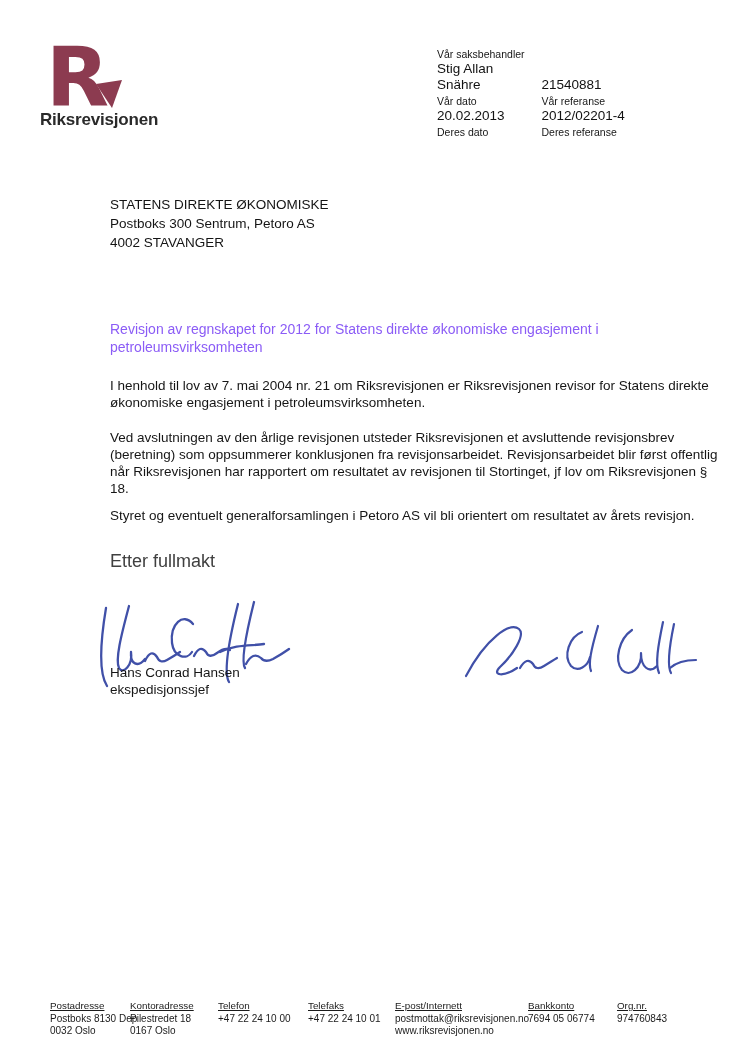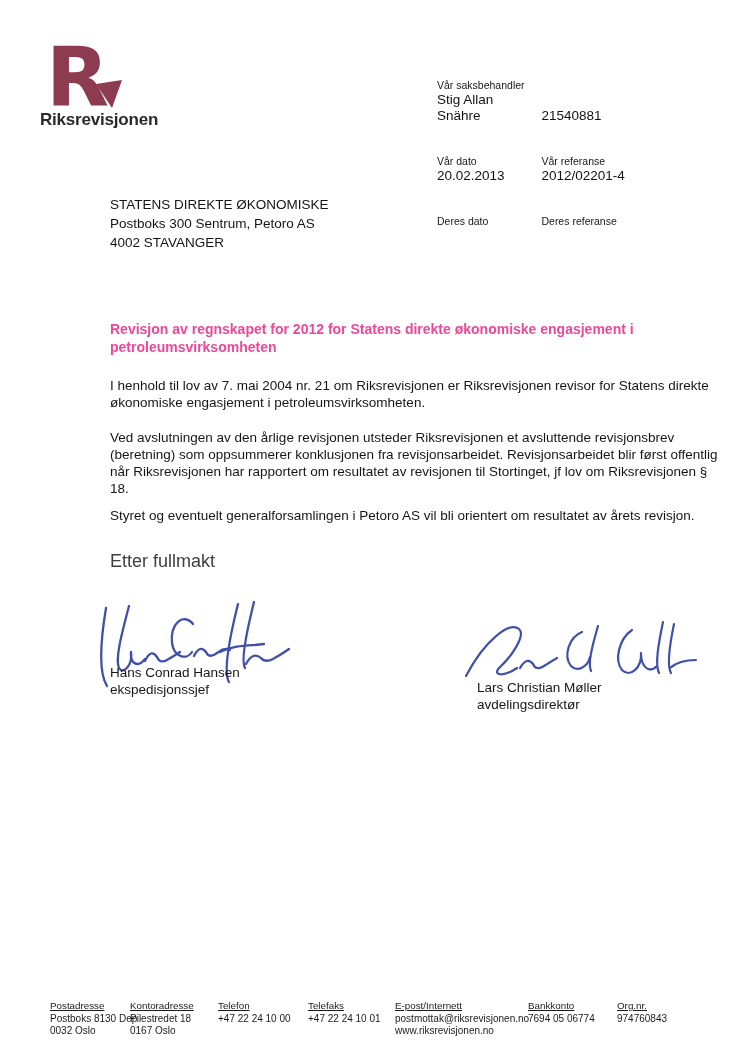--- a/index.html
+++ b/index.html
@@ -13,29 +13,29 @@
     overflow:hidden;
   }
   
   .logo-mark{position:absolute;left:50px;top:40px;width:76px;height:76px;}
   .logo-wordmark{
     position:absolute;left:40px;top:110px;
     font-size:17px;font-weight:700;color:#2a2a2a;letter-spacing:-0.2px;
   }
   
   .meta{position:absolute;left:437px;top:48px;line-height:13px;}
-  .meta-label{font-size:10.5px;color:#161616;line-height:13px;margin-top:31px;}
+  .meta-label{font-size:10.5px;color:#161616;line-height:13px;}
   .meta-value{font-size:13.5px;color:#121212;line-height:16px;}
   .mw{display:inline-block;width:100px;}
   
   .recipient{position:absolute;left:110px;top:177px;font-size:13.5px;line-height:19px;color:#141414;margin-top:18px;}
   
   .title{
     position:absolute;left:110px;top:320px;width:600px;
-    font-size:14px;font-weight:700;line-height:18px;color:#ec4899;
+    font-size:14px;font-weight:400;line-height:18px;color:#8b5cf6;
   }
   .para{position:absolute;left:110px;width:612px;font-size:13.5px;line-height:17px;color:#161616;}
   .p1{top:377px;}
   .p2{top:429px;}
   .p3{top:507px;}
   .closing{position:absolute;left:110px;top:551px;font-size:18px;color:#404040;}
   
   .sig-svg{position:absolute;}
   .sig1{left:96px;top:596px;width:195px;height:92px;}
   .sig2{left:460px;top:616px;width:242px;height:72px;}
@@ -110,24 +110,20 @@
   <svg class="sig-svg sig2" viewBox="0 0 242 72" fill="none" stroke="#4050a8" stroke-width="2.2" stroke-linecap="round" stroke-linejoin="round">
     <path d="M6,60 C26,22 50,6 59,13 C66,19 52,40 40,51 C31,60 44,61 57,52"></path>
     <path d="M60,52 q7,-12 13,-4 q3,7 11,2 q8,-5 13,-8"></path>
     <path d="M122,16 C109,21 103,40 111,50 C118,57 128,50 130,41"></path>
     <path d="M138,10 C131,34 128,48 131,55"></path>
     <path d="M172,14 C159,23 154,44 162,54 C170,62 182,52 181,37 C181,51 189,58 197,50"></path>
     <path d="M203,6 C198,30 195,48 199,57"></path>
     <path d="M214,8 C209,32 207,50 211,57"></path>
     <path d="M210,52 q9,-8 26,-8"></path>
   </svg>
-  <div class="sig-name sig-name-2">
-    <div>Lars Christian Møller</div>
-    <div>avdelingsdirektør</div>
-  </div>
 
   <div class="footer-col" style="left:50px">
     <div class="flabel">Postadresse</div>
     <div>Postboks 8130 Dep</div>
     <div>0032 Oslo</div>
   </div>
   <div class="footer-col" style="left:130px">
     <div class="flabel">Kontoradresse</div>
     <div>Pilestredet 18</div>
     <div>0167 Oslo</div>

